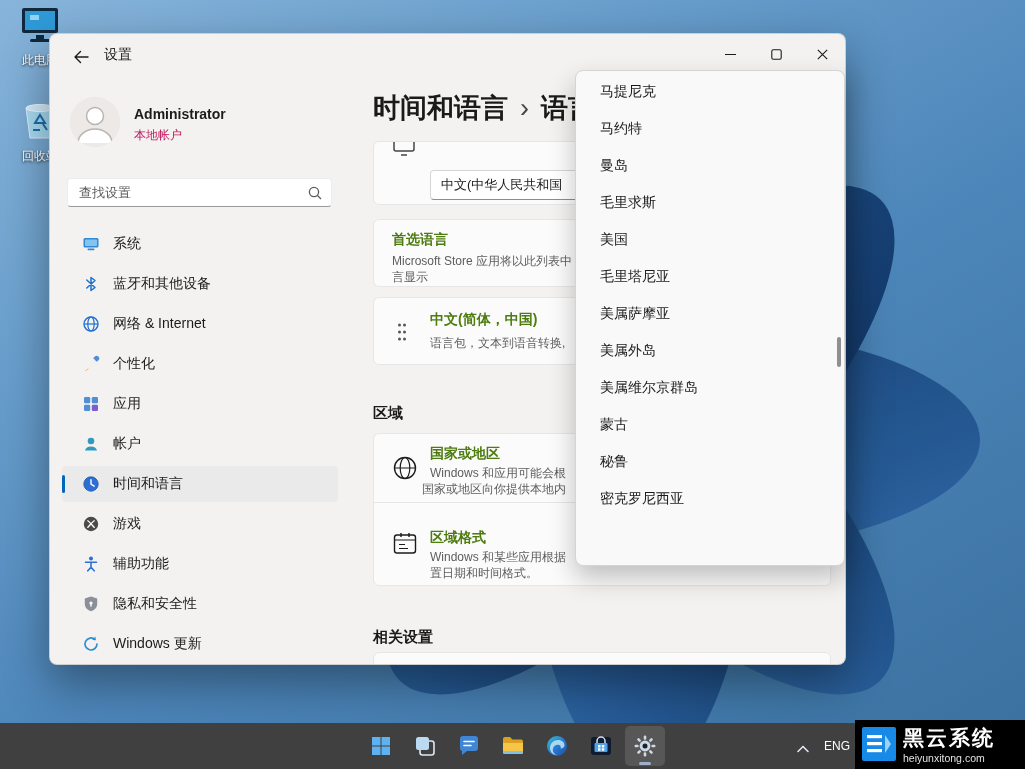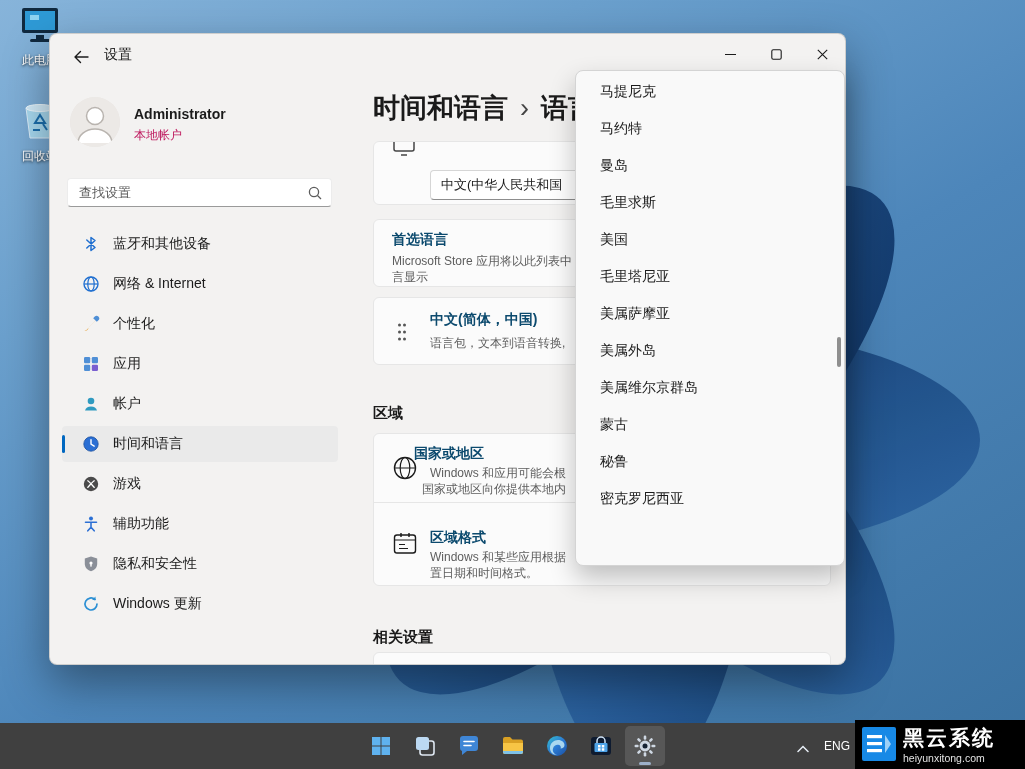--- a/index.html
+++ b/index.html
@@ -47,21 +47,21 @@
   .nav-item.sel { background:#eaeaea; }
   .accentbar { position:absolute; left:0; top:9px; width:3px; height:18px; border-radius:2px; background:#0067c0; }
 
   
   .main { position:absolute; left:300px; top:44px; right:0; bottom:0; overflow:hidden; }
   .crumbs { position:absolute; left:23px; top:12px; font-size:27px; font-weight:600; color:#1a1a1a; white-space:nowrap; }
   .crumbs .chev { margin:0 12px; font-weight:400; color:#444; }
   .crumbs .parent { cursor:pointer; }
   .card { position:absolute; left:23px; width:458px; background:#fbfbfb;
     border:1px solid #e6e6e6; border-radius:6px; overflow:hidden; }
-  .c-title { position:absolute; font-size:14px; font-weight:600; color:#0c4a6e; }
+  .c-title { position:absolute; font-size:14px; font-weight:600; color:#4d7c0f; }
   .c-desc { position:absolute; font-size:12px; color:#5d5d5d; white-space:nowrap; }
   .combo { position:absolute; left:56px; top:28px; width:290px; height:30px; background:#fff;
     border:1px solid #d6d6d6; border-bottom-color:#8d8d8d; border-radius:4px; font-size:13px; color:#1b1b1b;
     display:flex; align-items:center; padding:0 10px; cursor:pointer; white-space:nowrap; }
   .combo .carrow { margin-left:auto; }
   .sec-label { position:absolute; left:23px; font-size:15px; font-weight:600; color:#1a1a1a; }
 
   
   .dropdown { position:absolute; left:575px; top:70px; width:270px; height:496px; z-index:50;
     background:#f9f9f9; border:1px solid #d4d4d4; border-radius:8px;
@@ -184,20 +184,30 @@
       <svg class="search-ic" width="14" height="14" viewBox="0 0 14 14">
         <circle cx="6" cy="6" r="4.6" fill="none" stroke="#5c5c5c" stroke-width="1.3"></circle>
         <path d="M9.5 9.5 L13 13" stroke="#5c5c5c" stroke-width="1.3"></path>
       </svg>
     </div>
 
     <div class="nav">
       <div class="nav-item">
         <span class="nicon">
             <svg width="18" height="18" viewBox="0 0 18 18">
+              <rect x="1.5" y="3" width="15" height="9.5" rx="1.5" fill="#2e8ad4"></rect>
+              <rect x="3" y="4.5" width="12" height="6.5" rx="0.8" fill="#85c4ef"></rect>
+              <rect x="5.5" y="13.6" width="7" height="1.6" rx="0.8" fill="#2e8ad4"></rect>
+            </svg>
+          </span>
+        <span class="nlabel">系统</span>
+      </div>
+      <div class="nav-item">
+        <span class="nicon">
+            <svg width="18" height="18" viewBox="0 0 18 18">
               <path d="M4.8 5 L13 12.5 L9 15.5 V2.5 L13 5.5 L4.8 13" stroke="#1f6fd0" stroke-width="1.5" fill="none" stroke-linejoin="round" stroke-linecap="round"></path>
             </svg>
           </span>
         <span class="nlabel">蓝牙和其他设备</span>
       </div>
       <div class="nav-item">
         <span class="nicon">
             <svg width="18" height="18" viewBox="0 0 18 18">
               <circle cx="9" cy="9" r="7" fill="none" stroke="#1f6fd0" stroke-width="1.4"></circle>
               <ellipse cx="9" cy="9" rx="3.2" ry="7" fill="none" stroke="#1f6fd0" stroke-width="1.2"></ellipse>
@@ -329,21 +339,21 @@
 
     <div class="sec-label" style="top:326px;">区域</div>
 
     <div class="card" style="top:355px; height:153px;">
       <div style="position:absolute; left:0; top:0; width:100%; height:68px;">
         <svg style="position:absolute; left:18px; top:21px;" width="26" height="26" viewBox="0 0 26 26">
           <circle cx="13" cy="13" r="10.5" fill="none" stroke="#1b1b1b" stroke-width="1.4"></circle>
           <ellipse cx="13" cy="13" rx="4.8" ry="10.5" fill="none" stroke="#1b1b1b" stroke-width="1.2"></ellipse>
           <path d="M2.8 13 h20.4" stroke="#1b1b1b" stroke-width="1.2"></path>
         </svg>
-        <div class="c-title" style="left:40px; top:11px;">国家或地区</div>
+        <div class="c-title" style="left:56px; top:11px;">国家或地区</div>
         <div class="c-desc" style="left:56px; top:31px;">Windows 和应用可能会根</div>
         <div class="c-desc" style="left:48px; top:47px;">国家或地区向你提供本地内</div>
       </div>
       <div style="position:absolute; left:0; top:68px; width:100%; border-top:1px solid #e6e6e6; height:85px;">
         <svg style="position:absolute; left:18px; top:28px;" width="26" height="26" viewBox="0 0 26 26">
           <rect x="2.5" y="4" width="21" height="18" rx="2.5" fill="none" stroke="#1b1b1b" stroke-width="1.4"></rect>
           <path d="M2.5 9 h21" stroke="#1b1b1b" stroke-width="1.2"></path>
           <path d="M7 13.5 h6 M7 17.5 h9" stroke="#1b1b1b" stroke-width="1.2"></path>
           <path d="M17 2 v4 M9 2 v4" stroke="#1b1b1b" stroke-width="1.4"></path>
         </svg>

